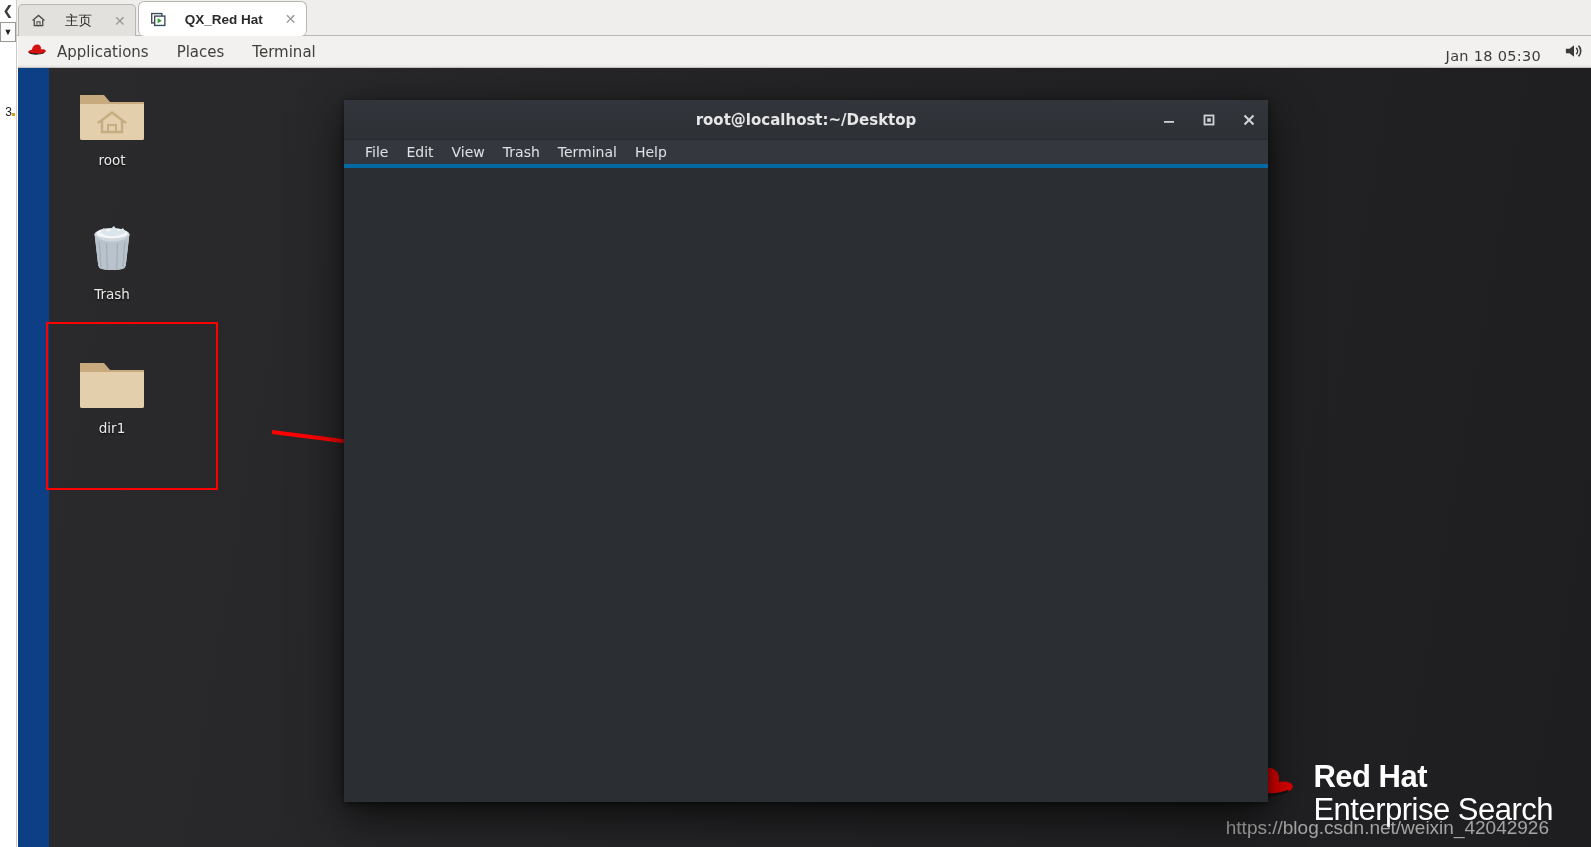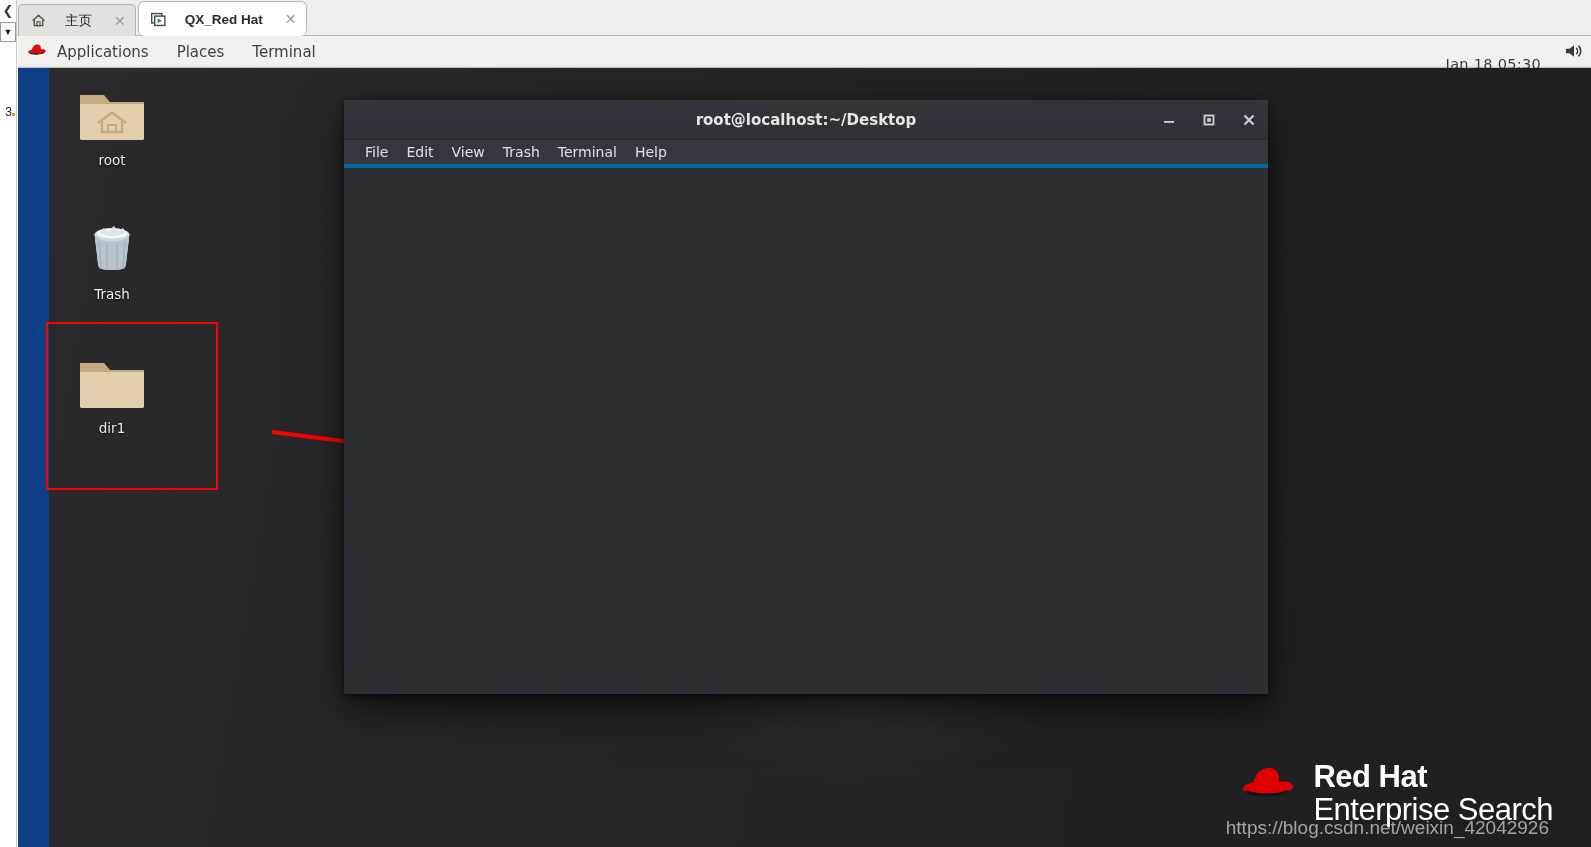--- a/index.html
+++ b/index.html
@@ -79,21 +79,21 @@
   }
   .panel-menu {
     display:flex; align-items:center; height:32px;
   }
   .panel-item {
     font-size:15px; color:#403f3c; padding:0 14px; line-height:32px;
     font-family:"DejaVu Sans", sans-serif;
   }
   .panel-item.first { padding-left:8px; display:flex; align-items:center; gap:9px; }
   .panel-clock {
-    position:absolute; right:50px; top:12px; line-height:32px;
+    position:absolute; right:50px; top:4px; line-height:32px;
     font-size:14.5px; color:#3c3b38;
     font-family:"DejaVu Sans", sans-serif;
     letter-spacing:0.3px;
   }
   .panel-vol { position:absolute; right:0px; top:6px; width:30px; height:20px; }
 
   
   .desktop {
     position:absolute; left:18px; top:68px; width:1573px; height:779px;
     background:
@@ -136,21 +136,21 @@
   .annot-text {
     position:absolute; z-index:9;
     color:#fd0000; font-size:21px;
     font-family:"DejaVu Sans", sans-serif;
     white-space:nowrap;
   }
   .annot-svg { position:absolute; left:0; top:0; width:1573px; height:779px; z-index:8; pointer-events:none; }
 
   
   .term-win {
-    position:absolute; left:326px; top:32px; width:924px; height:594px;
+    position:absolute; left:326px; top:32px; width:924px; height:702px;
     background:#2b2e33;
     box-shadow:0 14px 40px rgba(0,0,0,0.65), 0 2px 6px rgba(0,0,0,0.5);
     z-index:10;
     display:flex; flex-direction:column;
   }
   .term-titlebar {
     height:40px; position:relative;
     background:linear-gradient(#32363c, #2d3035);
     border-bottom:1px solid #26292e;
     display:flex; align-items:center; justify-content:center;

